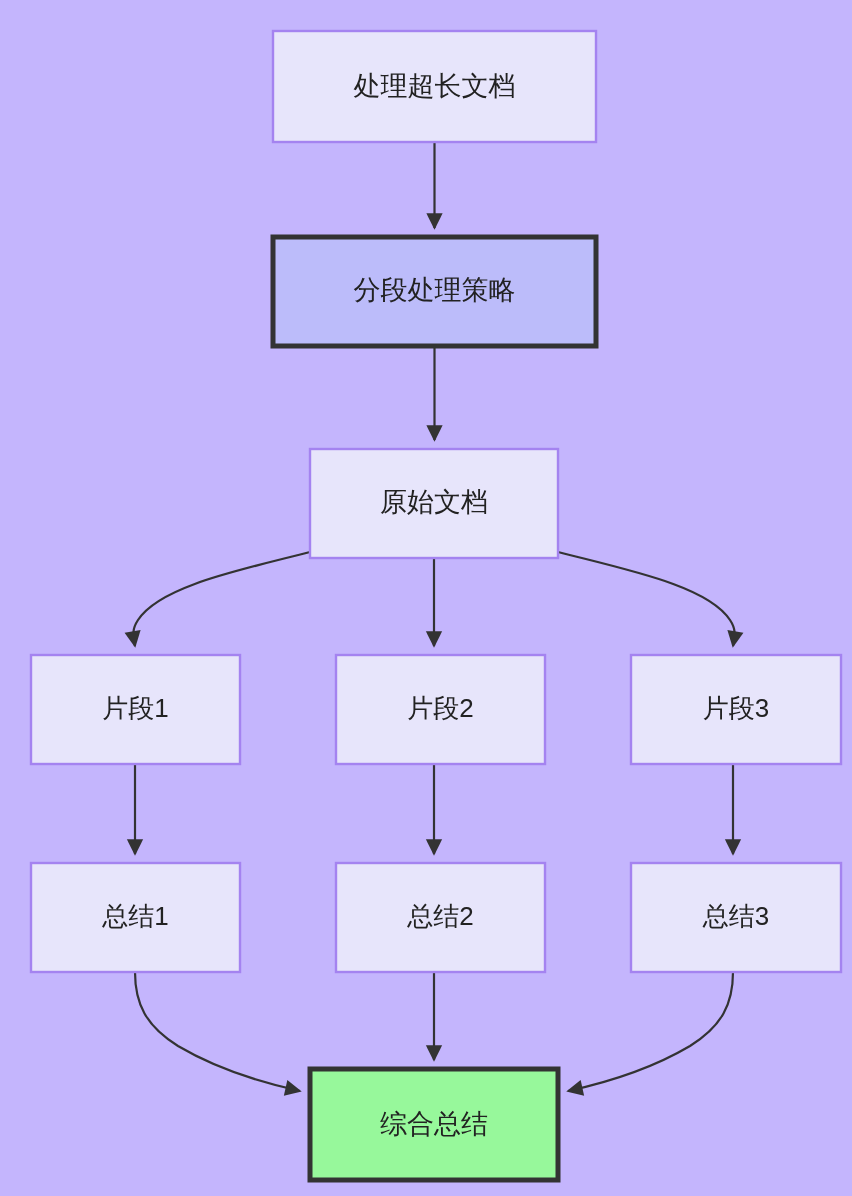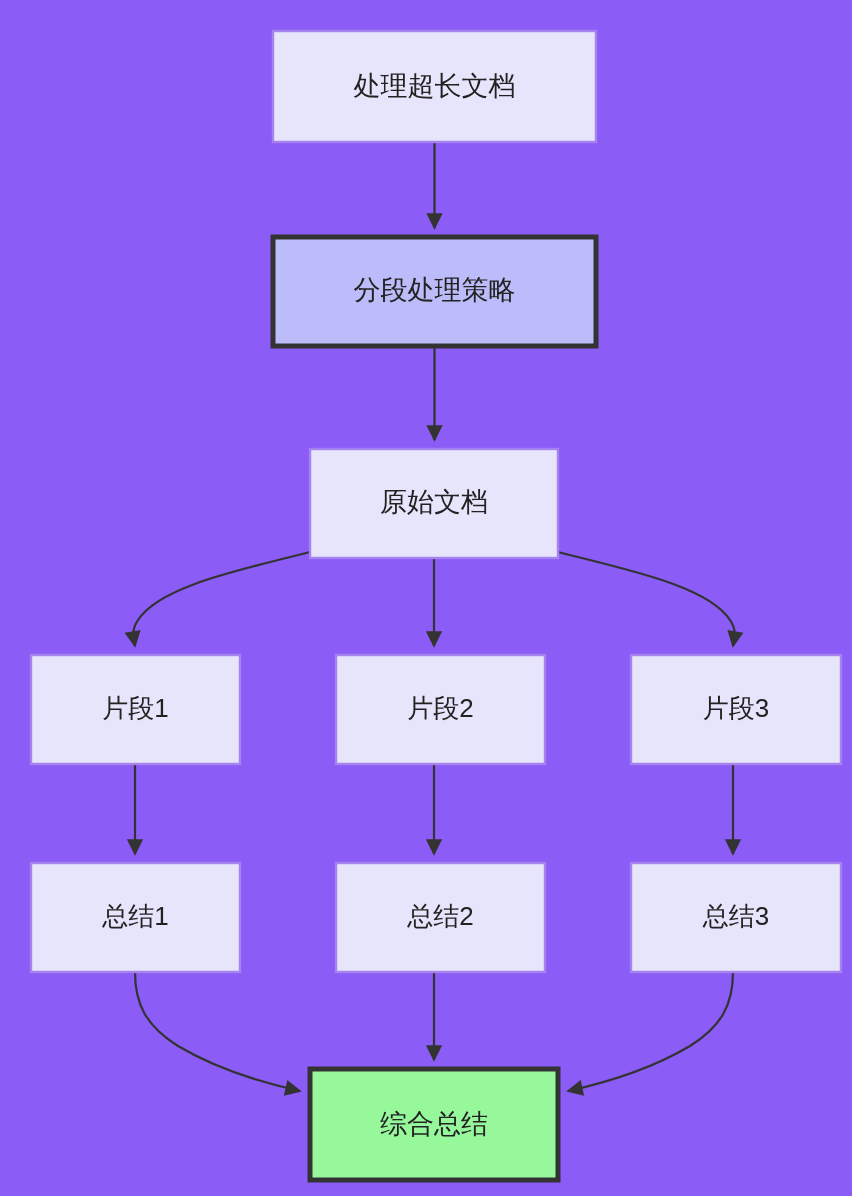--- a/index.html
+++ b/index.html
@@ -11,21 +11,21 @@
   body {
     width: 852px;
     height: 1196px;
     font-family: "Liberation Sans", "DejaVu Sans", sans-serif;
     overflow: hidden;
   }
   #flow-canvas {
     position: relative;
     width: 852px;
     height: 1196px;
-    background: #8b5cf6;
+    background: #c4b5fd;
   }
   svg.flow-svg {
     position: absolute;
     left: 0;
     top: 0;
     width: 852px;
     height: 1196px;
     display: block;
   }
   .edge-path {

